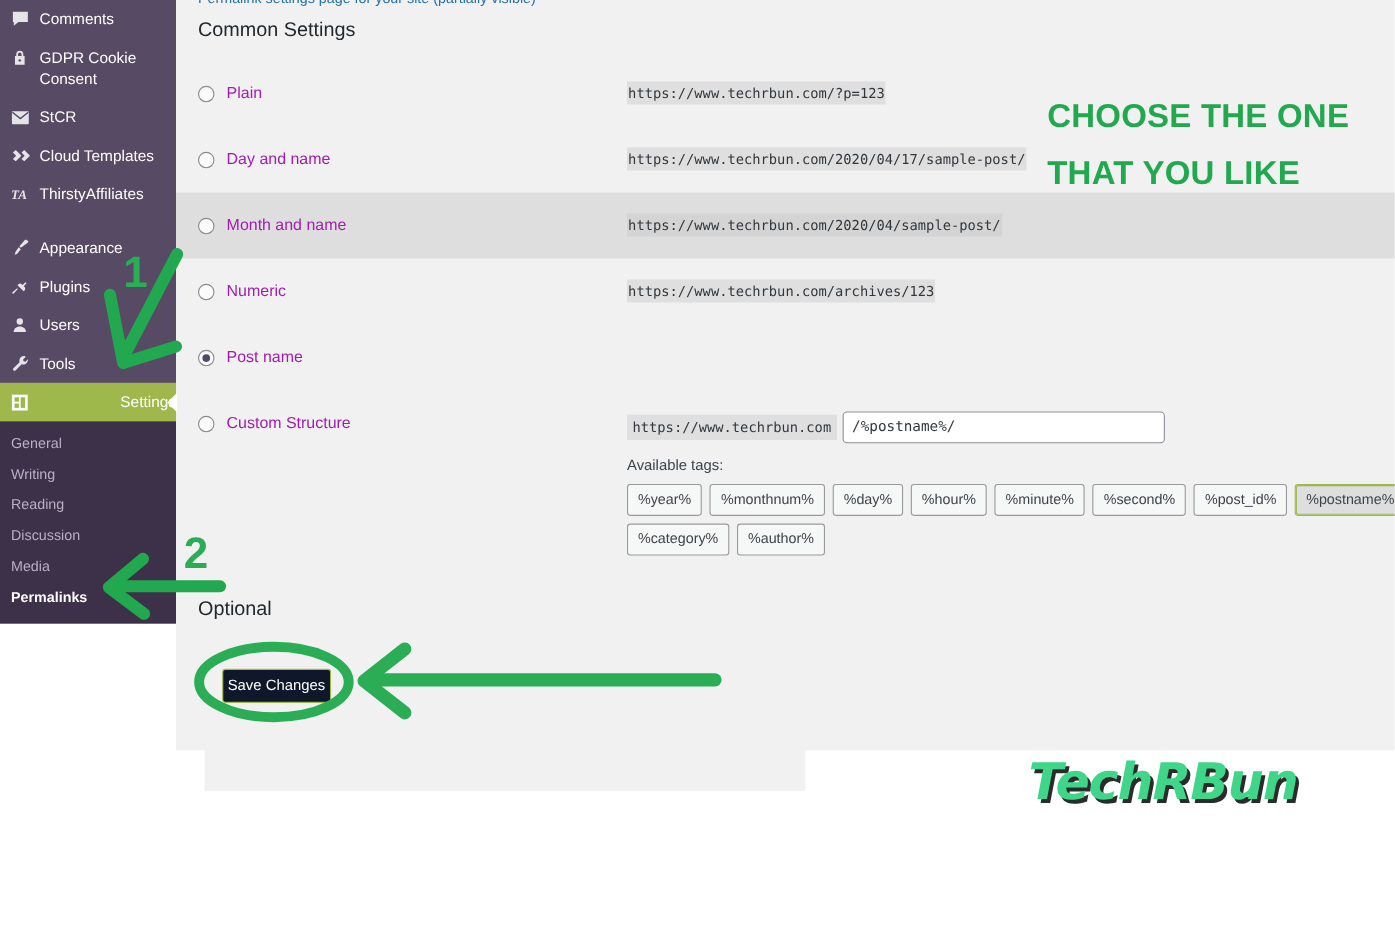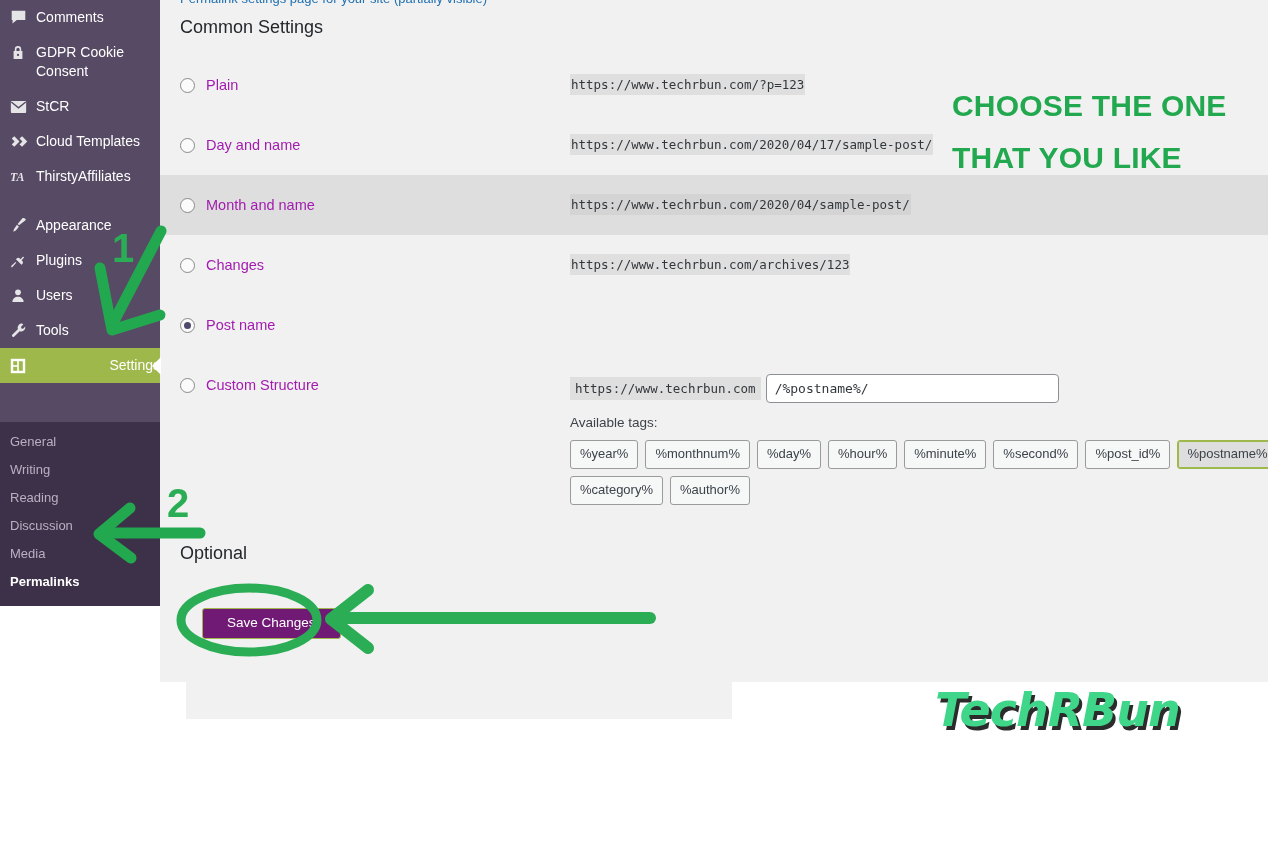--- a/index.html
+++ b/index.html
@@ -59,21 +59,20 @@
     transform: translateY(-50%);
     border-style: solid;
     border-width: 9px 9px 9px 0;
     border-color: transparent #ffffff transparent transparent;
   }
   .menu-gap { height: 14px; }
 
   #submenu {
     background: #3D3049;
     padding: 6px 0 10px 0;
-    margin-top: 39px;
   }
   .submenu-item {
     display: block;
     color: #B9B0C2;
     font-size: 13px;
     line-height: 16px;
     padding: 6px 0 6px 10px;
     text-decoration: none;
   }
   .submenu-item.current {
@@ -231,26 +230,26 @@
   
   #save-panel {
     position: absolute;
     left: 186px; top: 589px;
     width: 546px; height: 130px;
     background: #F1F1F1;
   }
   #save-button {
     position: absolute;
     left: 16px; top: 19px;
-    background: #701a75;
+    background: #0f172a;
     color: #ffffff;
     border: 1px solid #9FB84C;
     border-radius: 3px;
     font-size: 13.5px;
-    padding: 6px 24px 7px;
+    padding: 6px 4px 7px;
     line-height: 16px;
     cursor: pointer;
     font-family: "Liberation Sans", sans-serif;
   }
 
   
   .anno {
     position: absolute;
     pointer-events: none;
     z-index: 40;
@@ -419,21 +418,21 @@
       <div class="perma-row striped">
         <div class="rcell-label">
           <span class="radio"></span>
           <span class="rlabel">Month and name</span>
         </div>
         <div class="rcell-value"><code class="urlcode">https://www.techrbun.com/2020/04/sample-post/</code></div>
       </div>
       <div class="perma-row">
         <div class="rcell-label">
           <span class="radio"></span>
-          <span class="rlabel">Changes</span>
+          <span class="rlabel">Numeric</span>
         </div>
         <div class="rcell-value"><code class="urlcode">https://www.techrbun.com/archives/123</code></div>
       </div>
       <div class="perma-row">
         <div class="rcell-label">
           <span class="radio checked"></span>
           <span class="rlabel">Post name</span>
         </div>
       </div>
       <div class="perma-row">

